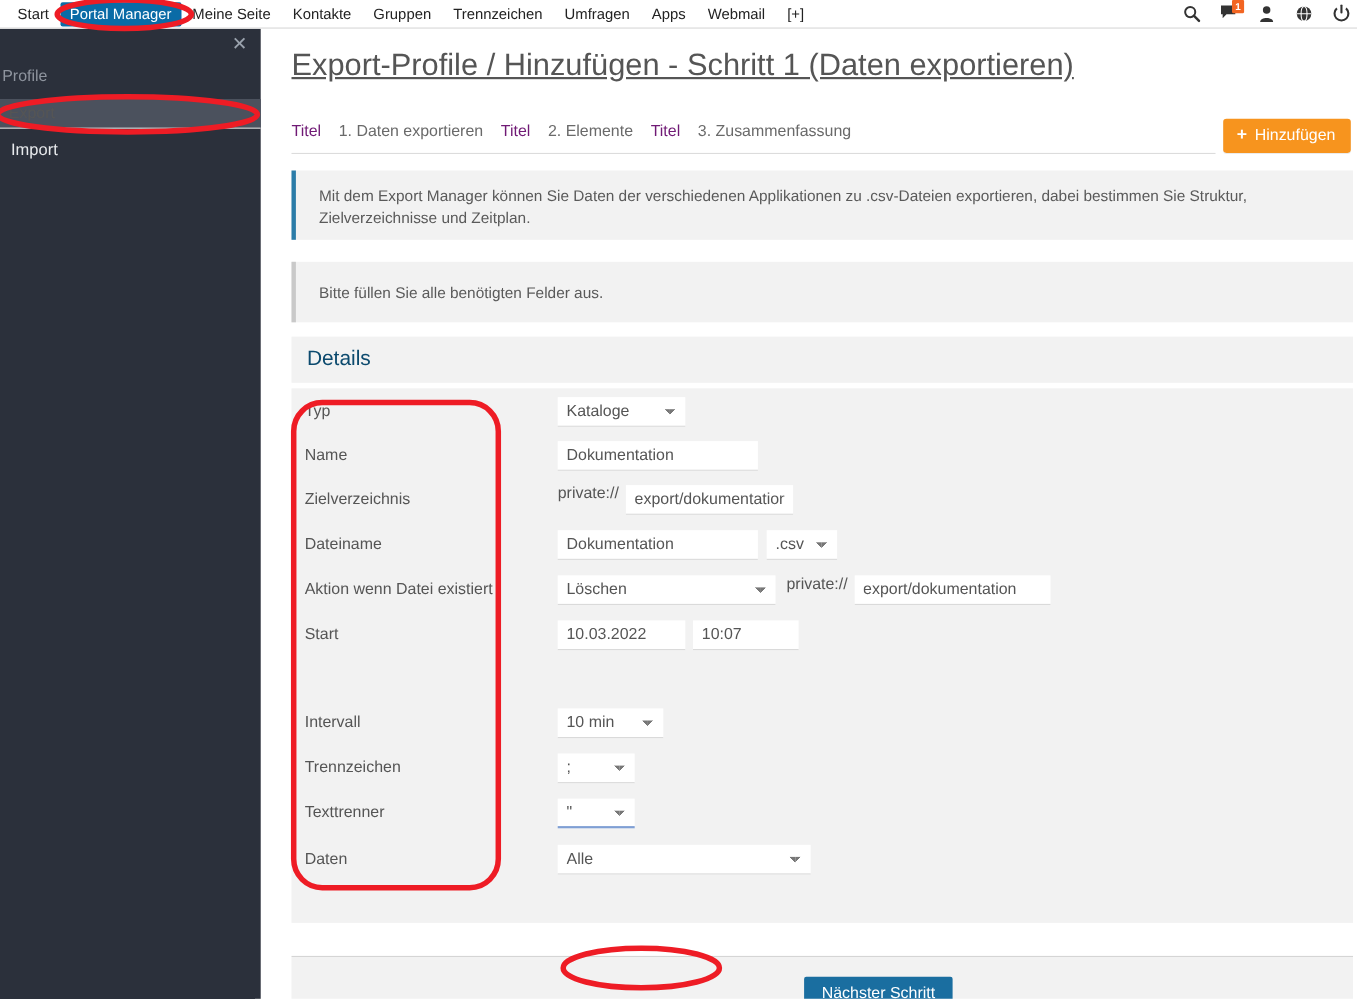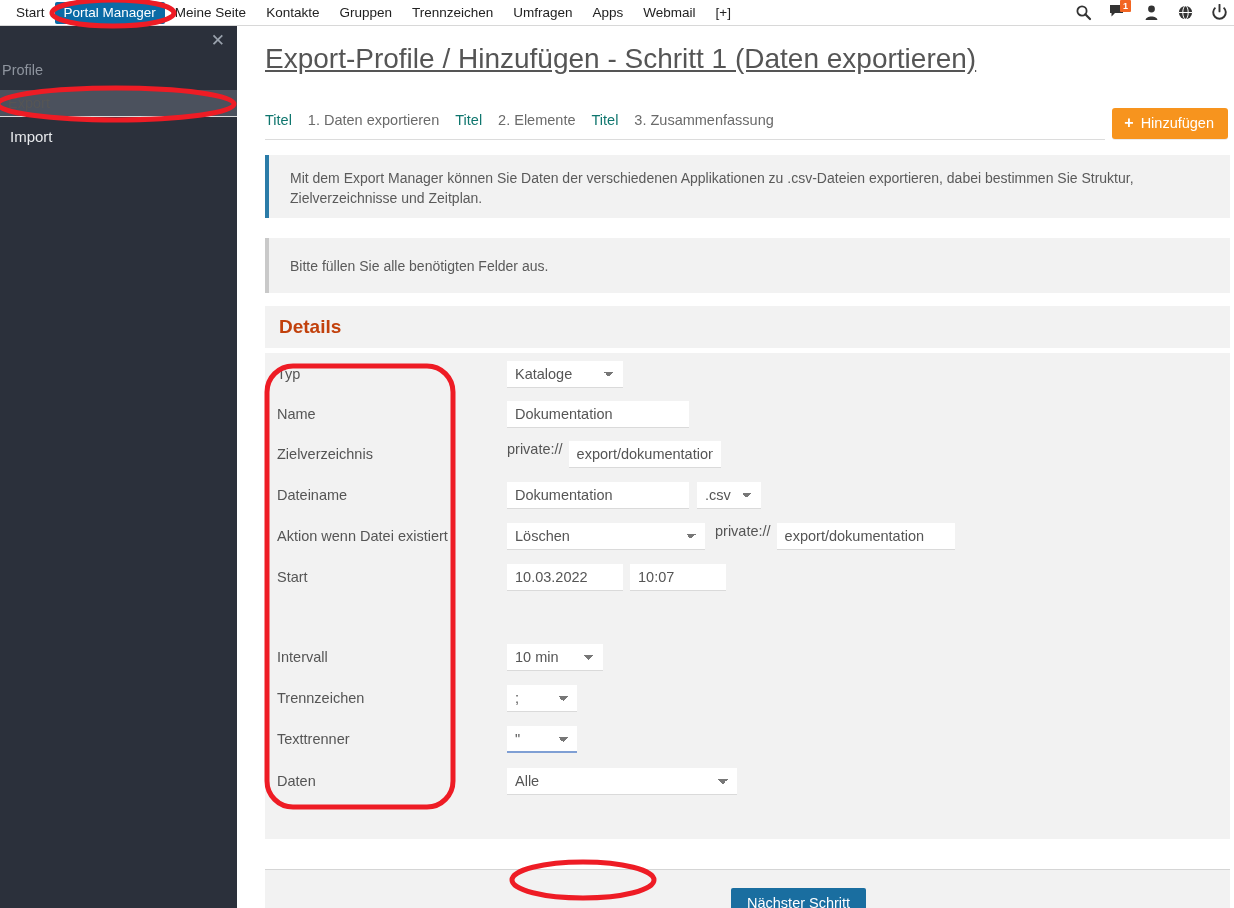--- a/index.html
+++ b/index.html
@@ -85,21 +85,21 @@
   
   #tabs {
     position: absolute; top: 86px; left: 28px; width: 840px;
     height: 28px; border-bottom: 1px solid #dcdcdc;
     display: flex; align-items: flex-start; gap: 0;
   }
   .tab {
     font-size: 14.5px; color: #6a6a6a; margin-right: 16px;
     white-space: nowrap; cursor: pointer;
   }
-  .tab.lbl { color: #0f766e; cursor: default; }
+  .tab.lbl { color: #701a75; cursor: default; }
 
   #add-button {
     position: absolute; top: 82px; right: 6px;
     background: #f7941e; color: #fff;
     font-size: 14.5px; padding: 7px 14px 8px 12px;
     border: none; border-radius: 3px; cursor: pointer;
     display: flex; align-items: center; gap: 7px;
     box-shadow: 0 1px 0 rgba(0,0,0,0.08);
   }
   #add-button .plus { font-size: 16px; font-weight: bold; line-height: 14px; }
@@ -120,21 +120,21 @@
     border-left: 4px solid #c9c9c9;
     padding: 18px 14px 0 21px;
   }
 
   
   #details-head {
     position: absolute; left: 28px; top: 280px;
     width: 965px; height: 42px;
     background: #f2f2f2;
     display: flex; align-items: center; padding-left: 14px;
-    font-size: 19px; color: #c2410c; font-weight: bold;
+    font-size: 19px; color: #0c4a6e;
   }
   #details-body {
     position: absolute; left: 28px; top: 327px;
     width: 965px; height: 486px;
     background: #f2f2f2;
   }
 
   .frow {
     position: absolute; left: 0; width: 965px;
     display: flex; align-items: center;

